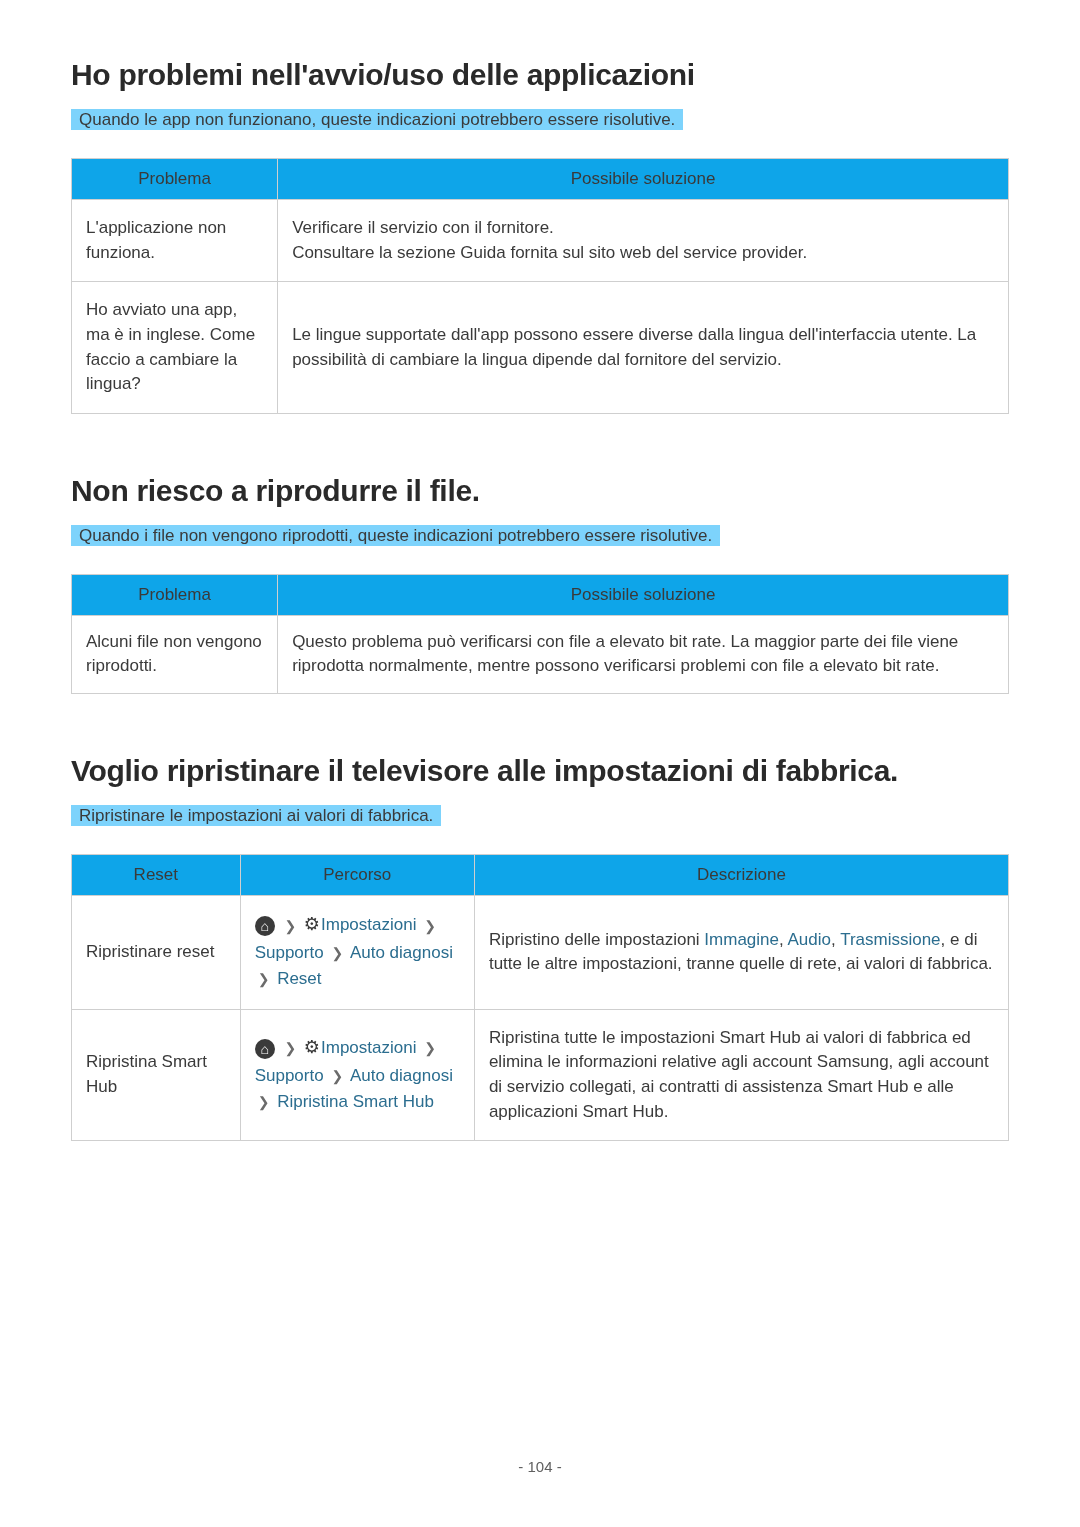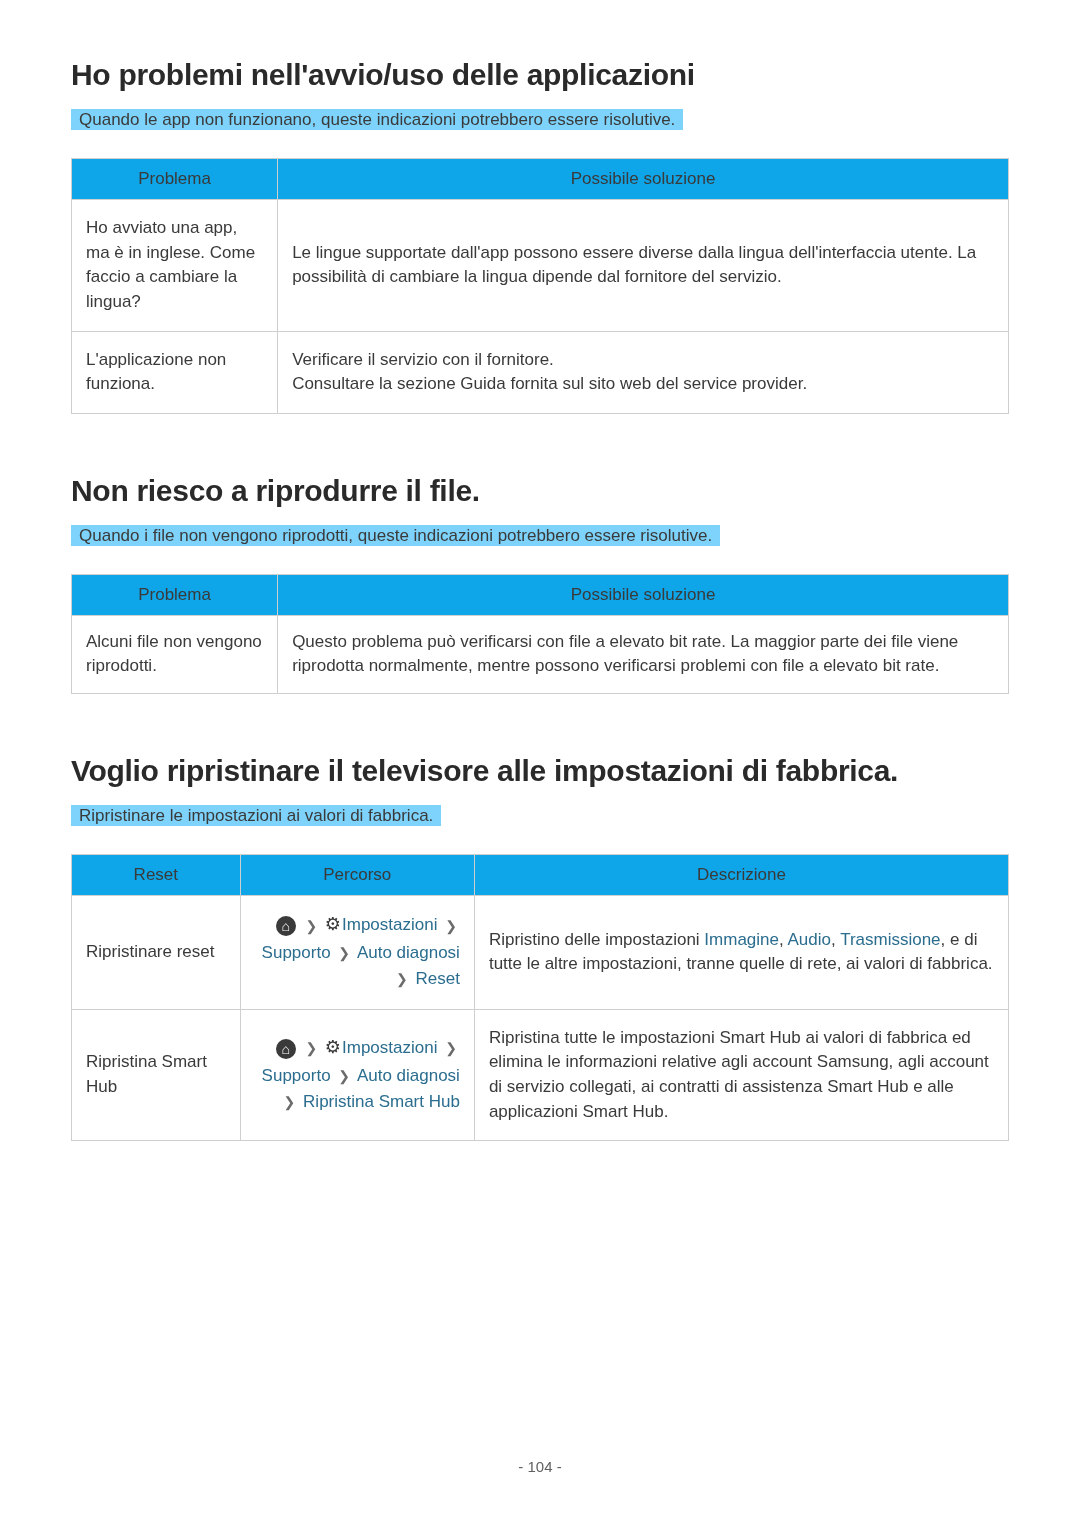--- a/index.html
+++ b/index.html
@@ -87,21 +87,21 @@
       margin-right: 1px;
       display: inline-block;
       position: relative;
       top: -1px;
     }
     .chev {
       color: #6b6b6b;
       margin: 0 3px;
       font-size: 14px;
     }
-    .percorso-cell { line-height: 1.55; text-align: right; }
+    .percorso-cell { line-height: 1.55; }
     .page-num {
       position: absolute;
       bottom: 52px;
       width: 100%;
       text-align: center;
       font-size: 15px;
       color: #606060;
     }
     .section2 { margin-top: 0px; }
     .section3 { margin-top: 18px; }
@@ -118,29 +118,29 @@
   </div>
   <table>
     <thead>
       <tr>
         <th class="col-problem">Problema</th>
         <th class="col-solution">Possibile soluzione</th>
       </tr>
     </thead>
     <tbody>
       <tr>
-        <td>Ho avviato una app, ma è in inglese. Come faccio a cambiare la lingua?</td>
-        <td>Le lingue supportate dall'app possono essere diverse dalla lingua dell'interfaccia utente. La possibilità di cambiare la lingua dipende dal fornitore del servizio.</td>
-      </tr>
-      <tr>
         <td>L'applicazione non funziona.</td>
         <td>
           <div>Verificare il servizio con il fornitore.</div>
           <div>Consultare la sezione Guida fornita sul sito web del service provider.</div>
         </td>
+      </tr>
+      <tr>
+        <td>Ho avviato una app, ma è in inglese. Come faccio a cambiare la lingua?</td>
+        <td>Le lingue supportate dall'app possono essere diverse dalla lingua dell'interfaccia utente. La possibilità di cambiare la lingua dipende dal fornitore del servizio.</td>
       </tr>
     </tbody>
   </table>
 
   <div class="section2">
     <h1>Non riesco a riprodurre il file.</h1>
     <div class="subtitle-wrap">
       <span class="subtitle">Quando i file non vengono riprodotti, queste indicazioni potrebbero essere risolutive.</span>
     </div>
     <table class="table2">

